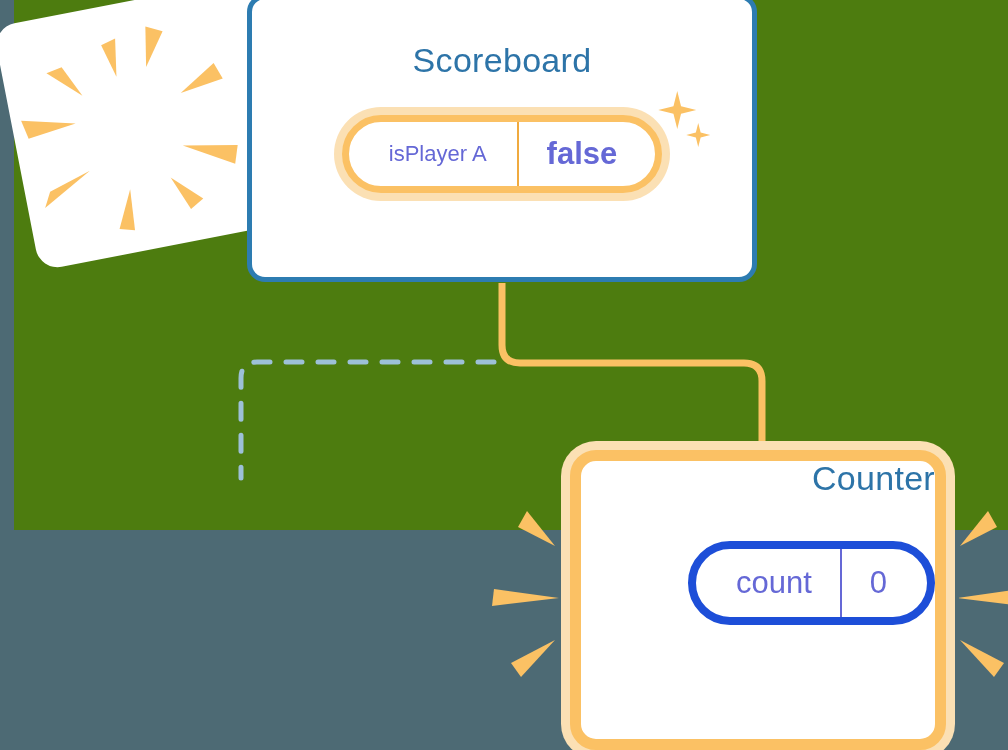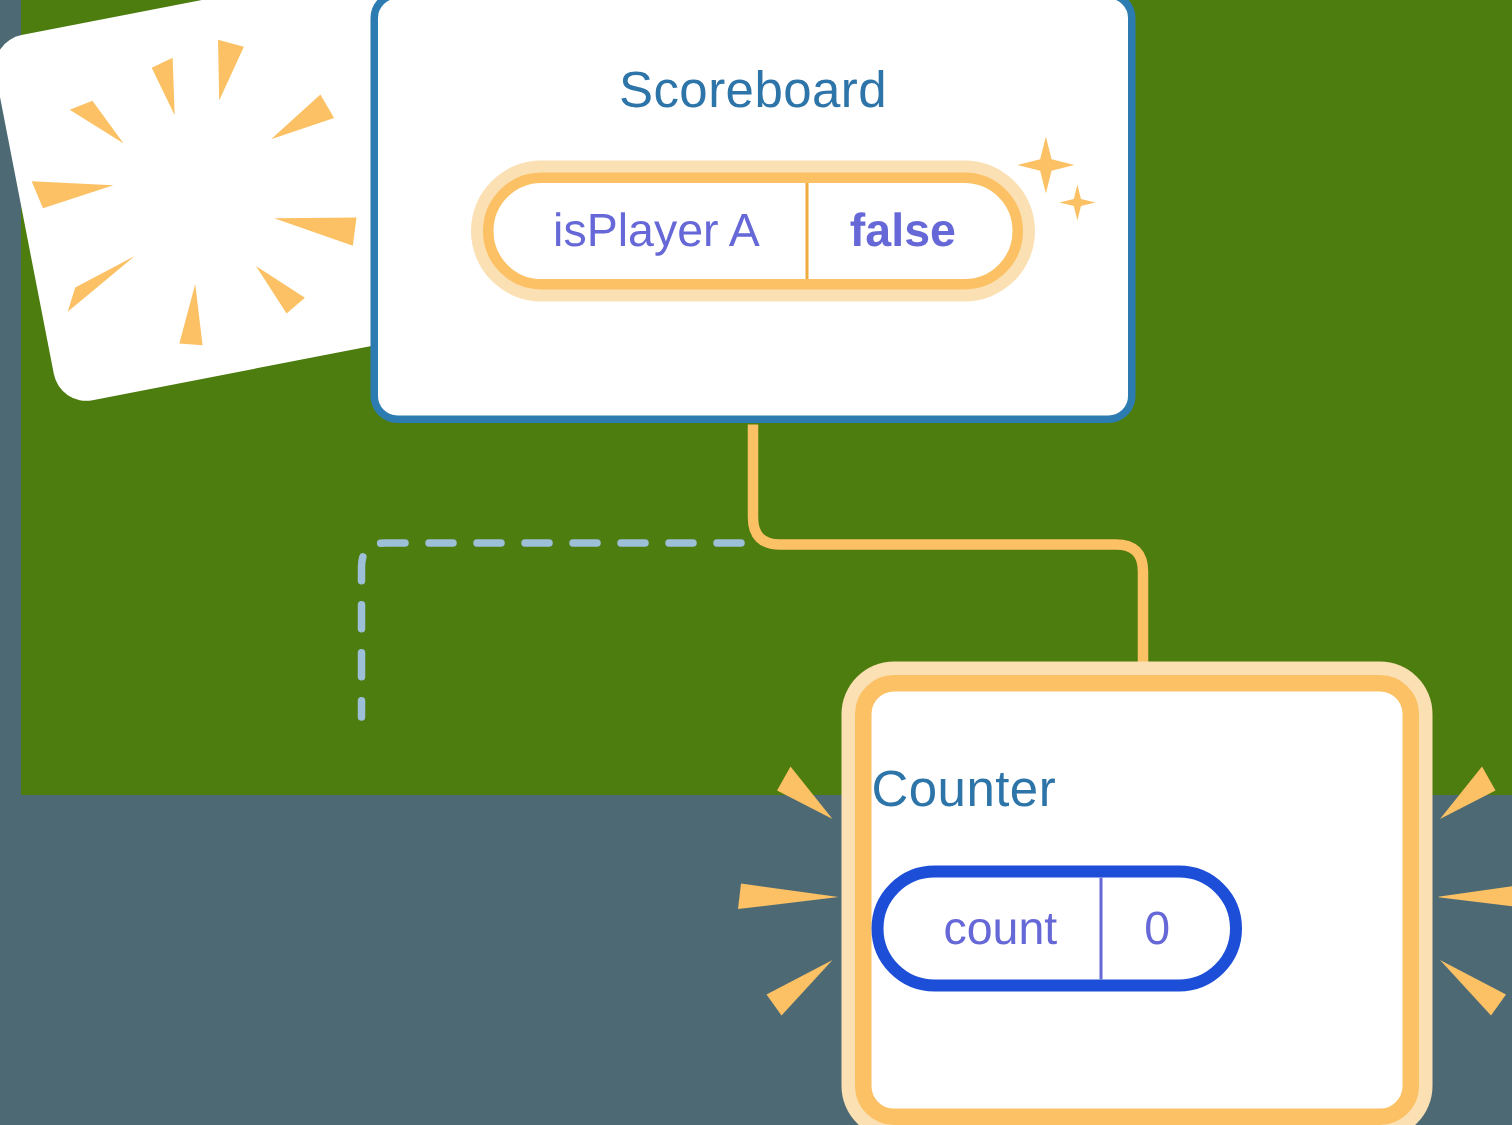--- a/index.html
+++ b/index.html
@@ -78,21 +78,21 @@
     border-radius: 999px;
     box-shadow: 0 0 0 8px #fbe0b4;
     background: #ffffff;
     box-sizing: border-box;
   }
   #scoreboard-pill .pill-key {
     display: flex;
     align-items: center;
     justify-content: center;
     padding: 0 30px 0 40px;
-    font-size: 31px;
+    font-size: 22px;
     color: #6568d6;
     white-space: nowrap;
     user-select: none;
   }
   #scoreboard-pill .pill-sep {
     width: 2px;
     background: #f0aa3f;
     flex: none;
   }
   #scoreboard-pill .pill-val {
@@ -139,24 +139,24 @@
     left: 556px;
     top: 450px;
     width: 376px;
     height: 300px;
     background: #ffffff;
     border: 11px solid #fbc164;
     border-radius: 26px;
     box-shadow: 0 0 0 9px #fbe0b4;
     display: flex;
     flex-direction: column;
-    align-items: flex-start;
+    align-items: flex-end;
     justify-content: flex-start;
-    padding-top: 48px;
-    box-sizing: border-box;
+    box-sizing: border-box;
+    gap: 12px;
   }
   #counter-pill {
     margin-top: 34px;
     display: flex;
     align-items: stretch;
     height: 84px;
     border: 8px solid #1d4ed8;
     border-radius: 999px;
     background: #ffffff;
     box-sizing: border-box;

